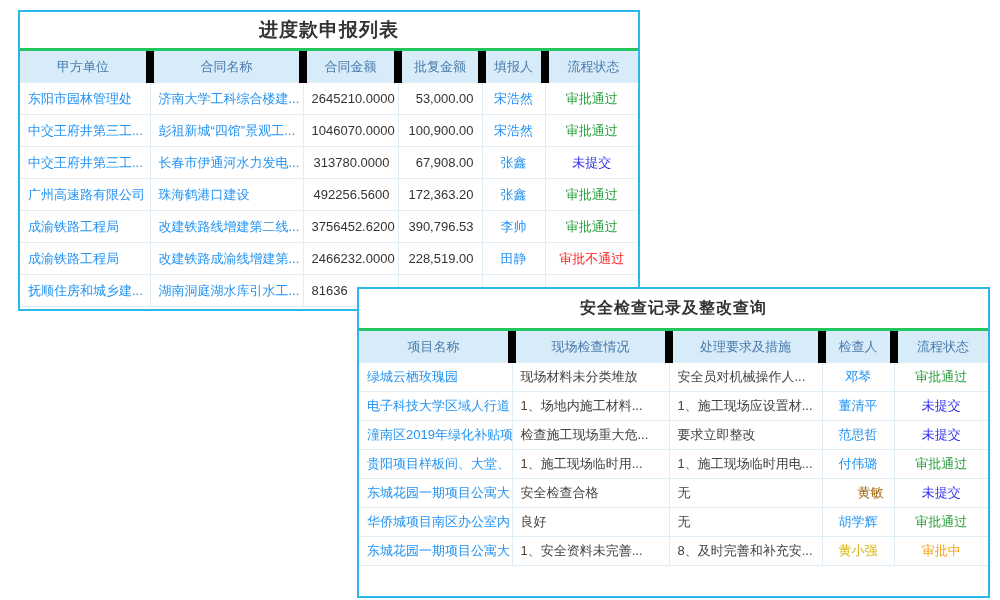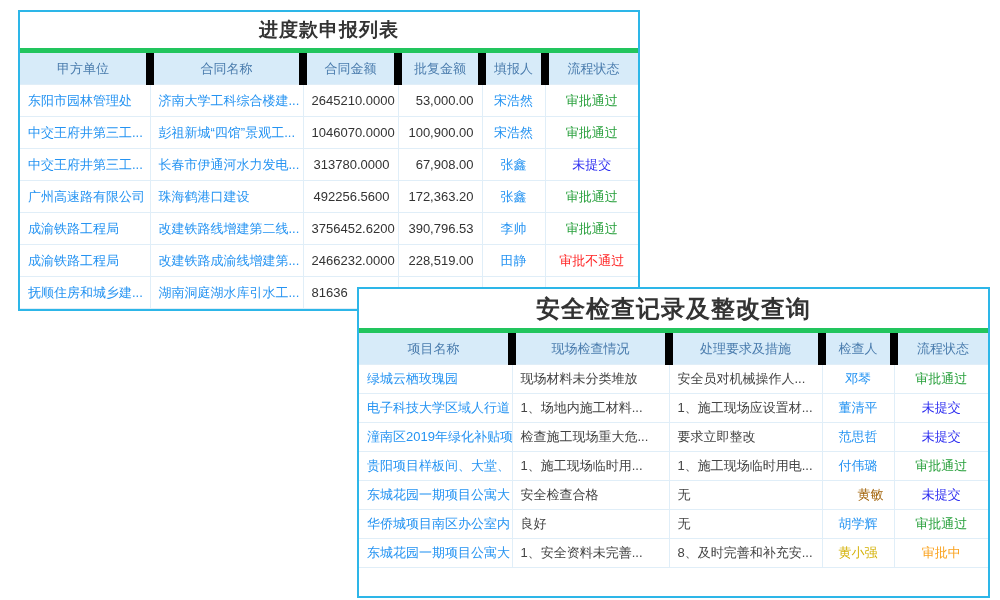--- a/index.html
+++ b/index.html
@@ -10,24 +10,24 @@
   }
   .panel{
     position:absolute;background:#ffffff;
     border:2px solid #2db6e8;box-sizing:border-box;
   }
   #panel-progress{left:18px;top:10px;width:622px;height:301px;z-index:1;}
   #panel-safety{left:357px;top:287px;width:633px;height:311px;z-index:2;}
   .panel-title{
     display:flex;align-items:center;justify-content:center;
     font-weight:bold;color:#333333;letter-spacing:1px;
-    border-bottom:5px solid #22c55e;
+    border-bottom:3px solid #22c55e;
   }
   #panel-progress .panel-title{height:36px;font-size:19px;}
-  #panel-safety .panel-title{height:39px;font-size:24px;text-align:right;}
+  #panel-safety .panel-title{height:39px;font-size:16px;text-align:right;}
   table{border-collapse:collapse;table-layout:fixed;width:100%;}
   th{
     background:#d7ebf9;color:#4a7cad;font-weight:normal;font-size:13px;
     height:29px;border-right:8px solid #000000;overflow:hidden;white-space:nowrap;
   }
   th:last-child{border-right:none;}
   td{
     font-size:13px;overflow:hidden;white-space:nowrap;
     border:1px solid #e0eef8;padding:0 8px;box-sizing:border-box;
   }

